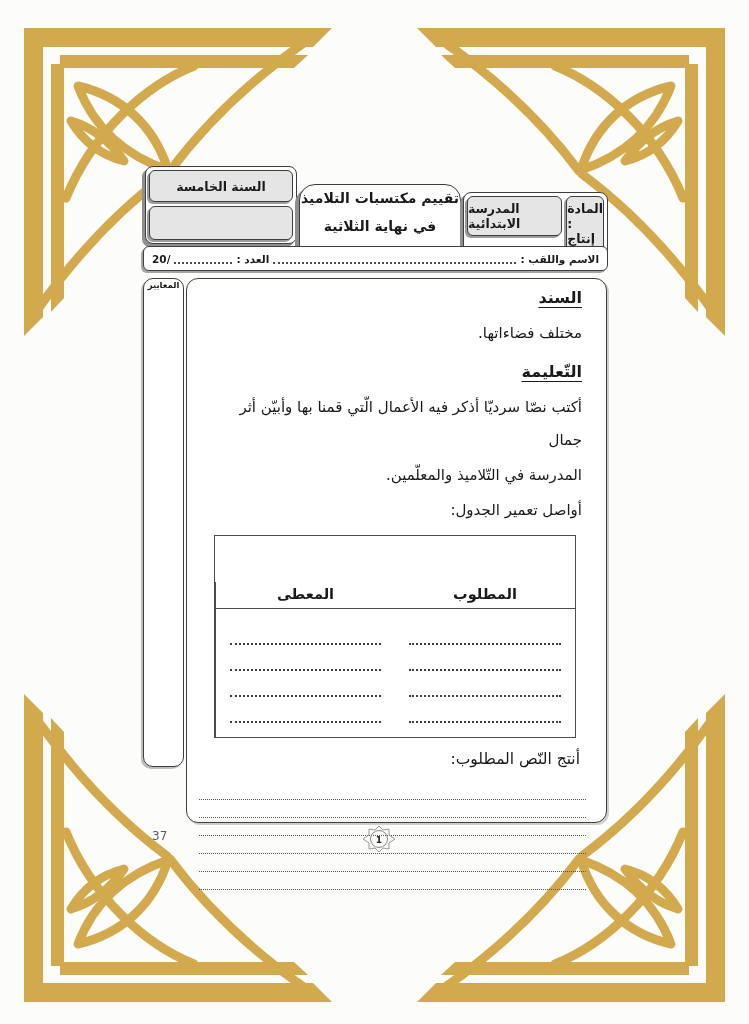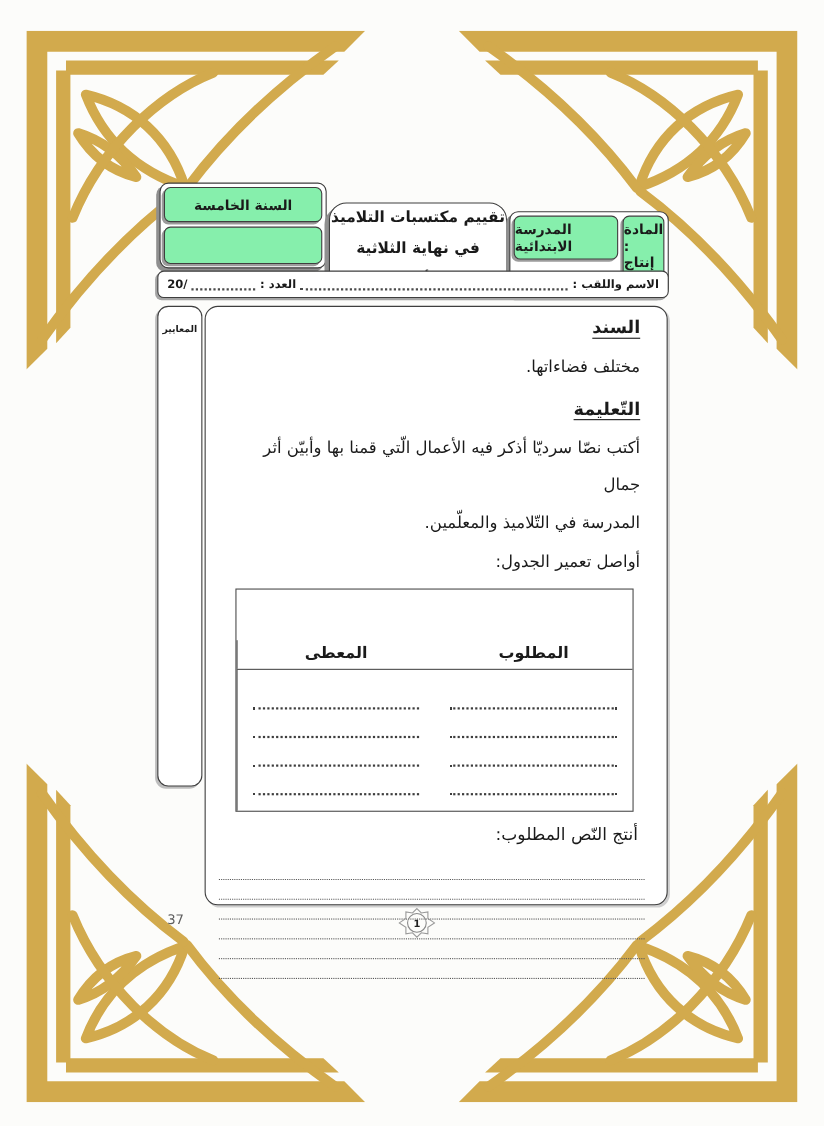--- a/index.html
+++ b/index.html
@@ -20,21 +20,21 @@
   .corner.br { bottom:22px; right:24px; transform:scale(-1,-1); }
   .corner svg { width:100%; height:100%; display:block; }
 
   
   .box {
     position:absolute; background:#fff;
     border:1.4px solid #3e3e3e; border-radius:8px;
     box-shadow:-3px 3px 0 0 #8f8f8f;
   }
   .inner-box {
-    background:#86efac; border:1.3px solid #3e3e3e; border-radius:6px;
+    background:#e5e5e5; border:1.3px solid #3e3e3e; border-radius:6px;
     box-shadow:-2px 2px 0 0 #9c9c9c;
     display:flex; align-items:center; justify-content:center;
     font-size:12.5px; font-weight:bold;
   }
 
   
   .left-group  { left:145px; top:166px; width:152px; height:78px; padding:3px; display:flex; flex-direction:column; gap:4px; }
   .right-group { left:463px; top:166px; width:145px; height:78px; padding:3px; display:flex; gap:4px;margin-top:26px; }
   .left-group .inner-box, .right-group .inner-box { width:100%; }
   .year-box   { height:32px; }
@@ -55,23 +55,23 @@
     border-radius:6px; box-shadow:-2px 2px 0 0 #a5a5a5;
     display:flex; align-items:center; padding:0 8px;
     font-size:10.5px; font-weight:bold; direction:rtl;
   }
   .leader { border-bottom:2px dotted #4a4a4a; height:11px; margin:0 4px; }
   .leader.grow { flex:1; }
   .leader.w60 { width:58px; }
 
   
   .sidebar {
-    left:143px; top:278px; width:41px; height:437px;
+    left:143px; top:278px; width:41px; height:489px;
     border-radius:10px; box-shadow:-2px 2px 0 0 #bdbdbd;
-    text-align:center; padding-top:16px; font-size:8.5px; font-weight:bold;
+    text-align:center; padding-top:1px; font-size:8.5px; font-weight:bold;
   }
   .main-box {
     left:186px; top:278px; width:421px; height:545px;
     border-radius:12px; box-shadow:2px 2px 0 0 #cfcfcf;
     direction:rtl; text-align:right;
     padding:9px 24px 0 16px;
     font-size:15px;
   }
   .heading {
     font-weight:bold; font-size:16px;

